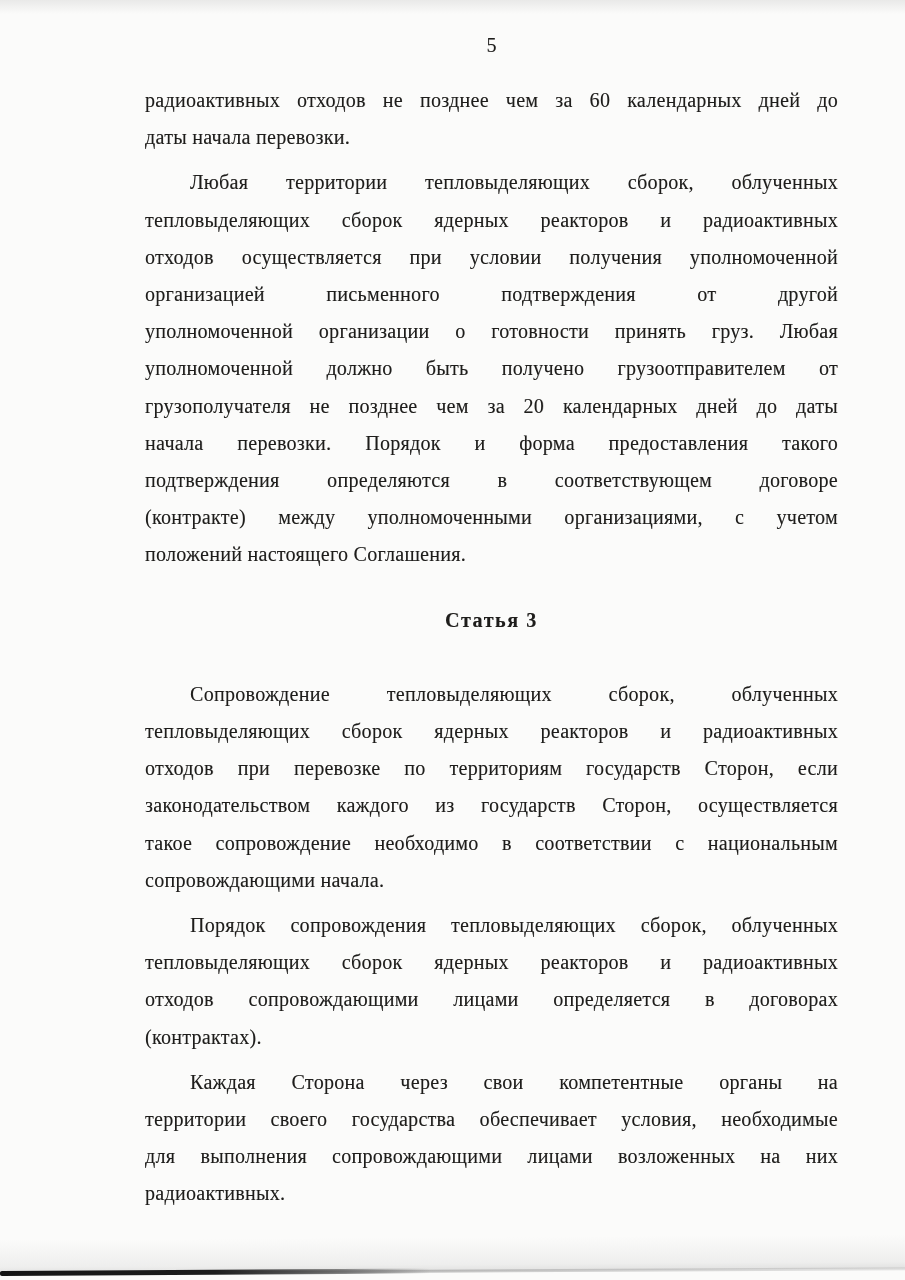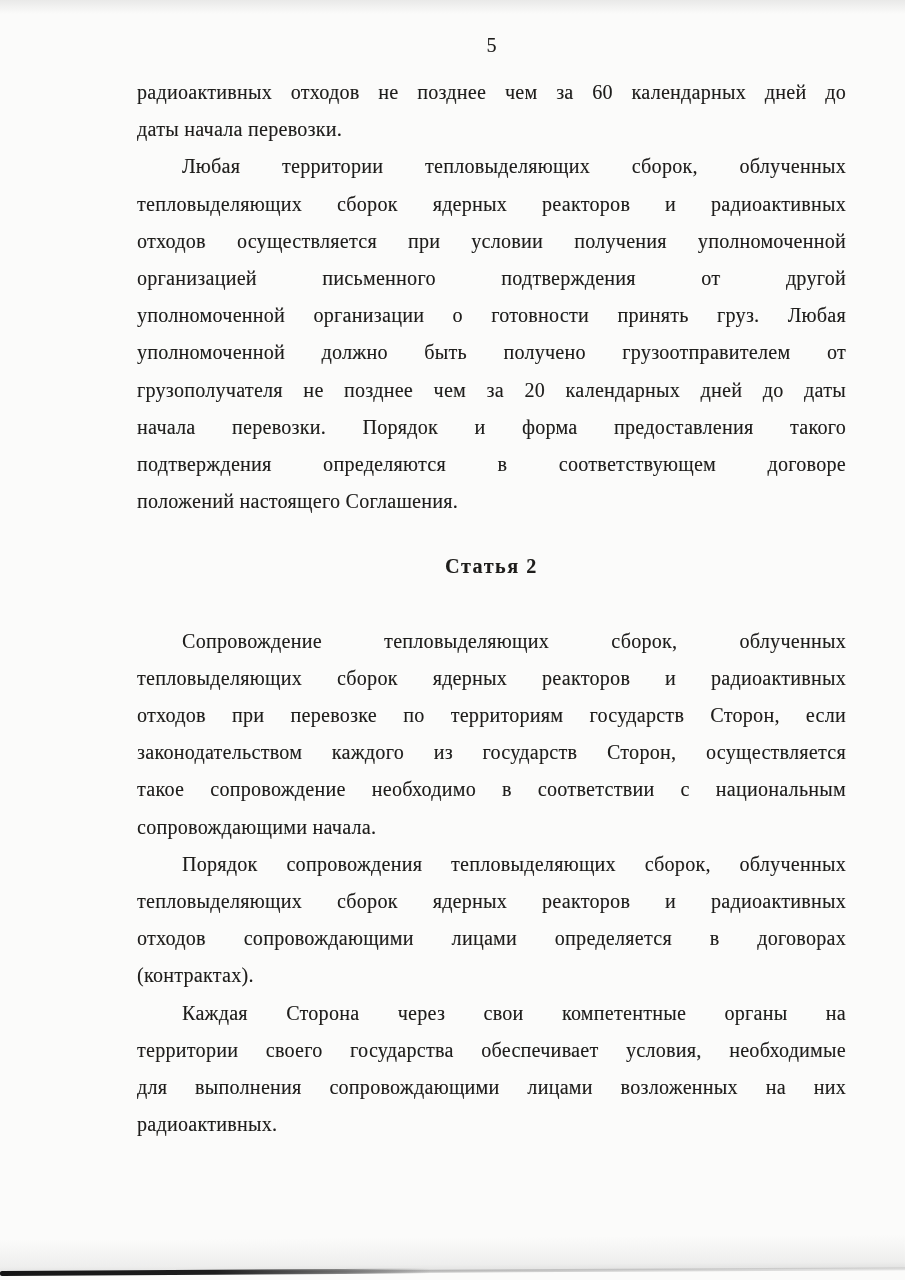--- a/index.html
+++ b/index.html
@@ -20,21 +20,21 @@
   .page-number {
     position:absolute; top:34px; left:137px; width:709px;
     text-align:center; font-size:20px;
     text-shadow:0.3px 0.3px 0.6px rgba(30,30,30,0.35);
   }
   .doc {
     position:absolute; left:137px; top:74px; width:709px;
     font-size:20px; line-height:37.2px; letter-spacing:0.3px;
     text-shadow:0.3px 0.3px 0.6px rgba(30,30,30,0.35);
   }
-  .paragraph { margin:0; }
+  .paragraph { margin:8px; }
   .line { text-align:left; }
   .line.justify { text-align:justify; text-align-last:justify; }
   .line.indent { text-indent:45px; }
   .heading {
     font-weight:bold; text-align:center; letter-spacing:1.6px;
     margin-top:28px; margin-bottom:37px;
   }
   
   .bottom-shadow {
     position:absolute; left:0; top:1240px; width:100%; height:34px;
@@ -72,23 +72,24 @@
       <div class="paragraph">
         <div class="line justify indent">Любая территории тепловыделяющих сборок, облученных</div>
         <div class="line justify">тепловыделяющих сборок ядерных реакторов и радиоактивных</div>
         <div class="line justify">отходов осуществляется при условии получения уполномоченной</div>
         <div class="line justify">организацией письменного подтверждения от другой</div>
         <div class="line justify">уполномоченной организации о готовности принять груз. Любая</div>
         <div class="line justify">уполномоченной должно быть получено грузоотправителем от</div>
         <div class="line justify">грузополучателя не позднее чем за 20 календарных дней до даты</div>
         <div class="line justify">начала перевозки. Порядок и форма предоставления такого</div>
         <div class="line justify">подтверждения определяются в соответствующем договоре</div>
+        <div class="line justify">(контракте) между уполномоченными организациями, с учетом</div>
         <div class="line">положений настоящего Соглашения.</div>
       </div>
-      <div class="heading">Статья 2</div>
+      <div class="heading">Статья 3</div>
       <div class="paragraph">
         <div class="line justify indent">Сопровождение тепловыделяющих сборок, облученных</div>
         <div class="line justify">тепловыделяющих сборок ядерных реакторов и радиоактивных</div>
         <div class="line justify">отходов при перевозке по территориям государств Сторон, если</div>
         <div class="line justify">законодательством каждого из государств Сторон, осуществляется</div>
         <div class="line justify">такое сопровождение необходимо в соответствии с национальным</div>
         <div class="line">сопровождающими начала.</div>
       </div>
       <div class="paragraph">
         <div class="line justify indent">Порядок сопровождения тепловыделяющих сборок, облученных</div>

